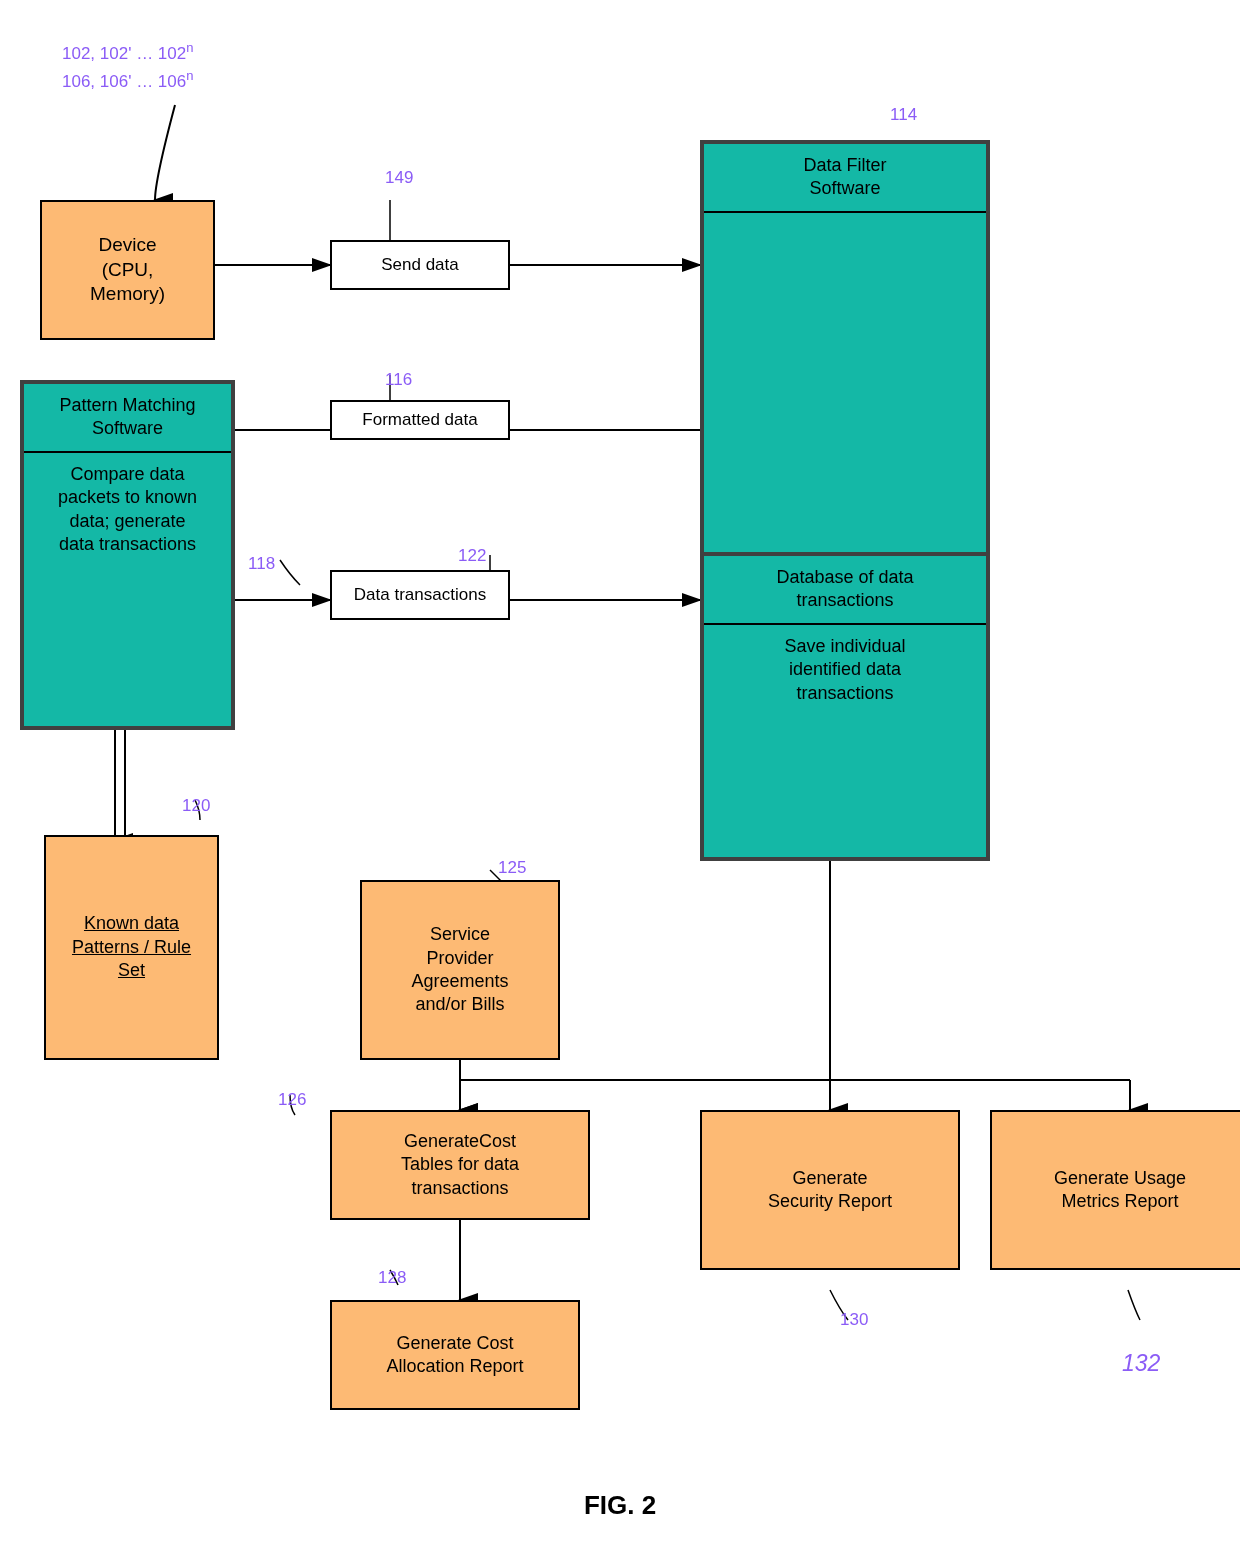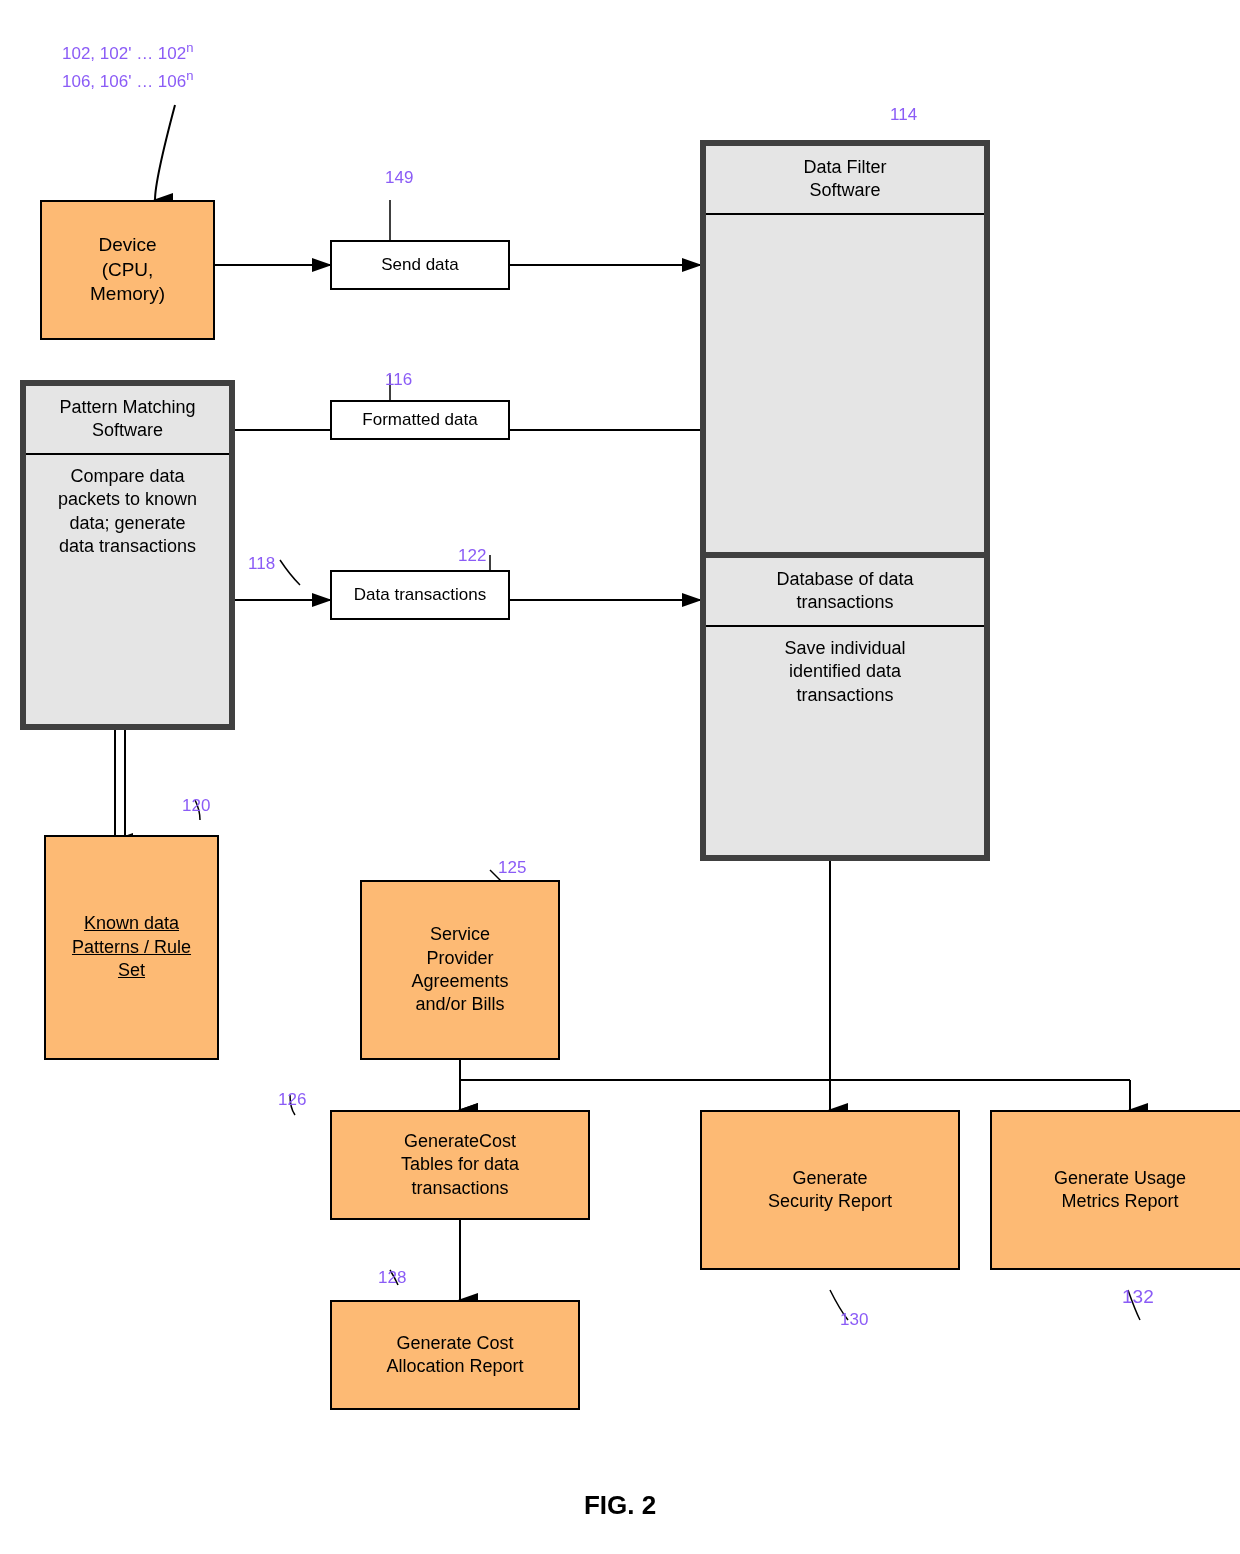--- a/index.html
+++ b/index.html
@@ -24,22 +24,22 @@
       text-align: center;
       display: flex;
       flex-direction: column;
       align-items: center;
       justify-content: center;
       font-size: 18px;
       line-height: 1.3;
     }
     .box-divided {
       position: absolute;
-      border: 6px solid #404040;
-      background: #e5e5e5;
+      border: 4px solid #404040;
+      background: #14b8a6;
       font-size: 18px;
       line-height: 1.3;
     }
     .box-divided .box-title {
       text-align: center;
       padding: 10px 8px;
       font-weight: normal;
       border-bottom: 2px solid #000;
     }
     .box-divided .box-body {
@@ -227,20 +227,20 @@
   <div class="label" style="left:378px; top:1268px; font-size:17px;">128</div>
   <div class="box" style="left:330px; top:1300px; width:250px; height:110px; font-size:18px;">
     <span>Generate Cost<br>Allocation Report</span>
   </div>
 
   <div class="label" style="left:840px; top:1310px; font-size:17px;">130</div>
   <div class="box" style="left:700px; top:1110px; width:260px; height:160px; font-size:18px;">
     <span>Generate<br>Security Report</span>
   </div>
 
-  <div class="label" style="left:1122px; top:1286px; font-size:19px;">132</div>
+  <div class="label" style="left:1122px; top:1350px; font-size:23px;font-style:italic;">132</div>
   <div class="box" style="left:990px; top:1110px; width:260px; height:160px; font-size:18px;">
     <span>Generate Usage<br>Metrics Report</span>
   </div>
 
   <div class="fig-label" style="left:520px; top:1490px;">FIG. 2</div>
 
 </div>
 
 </body></html>

